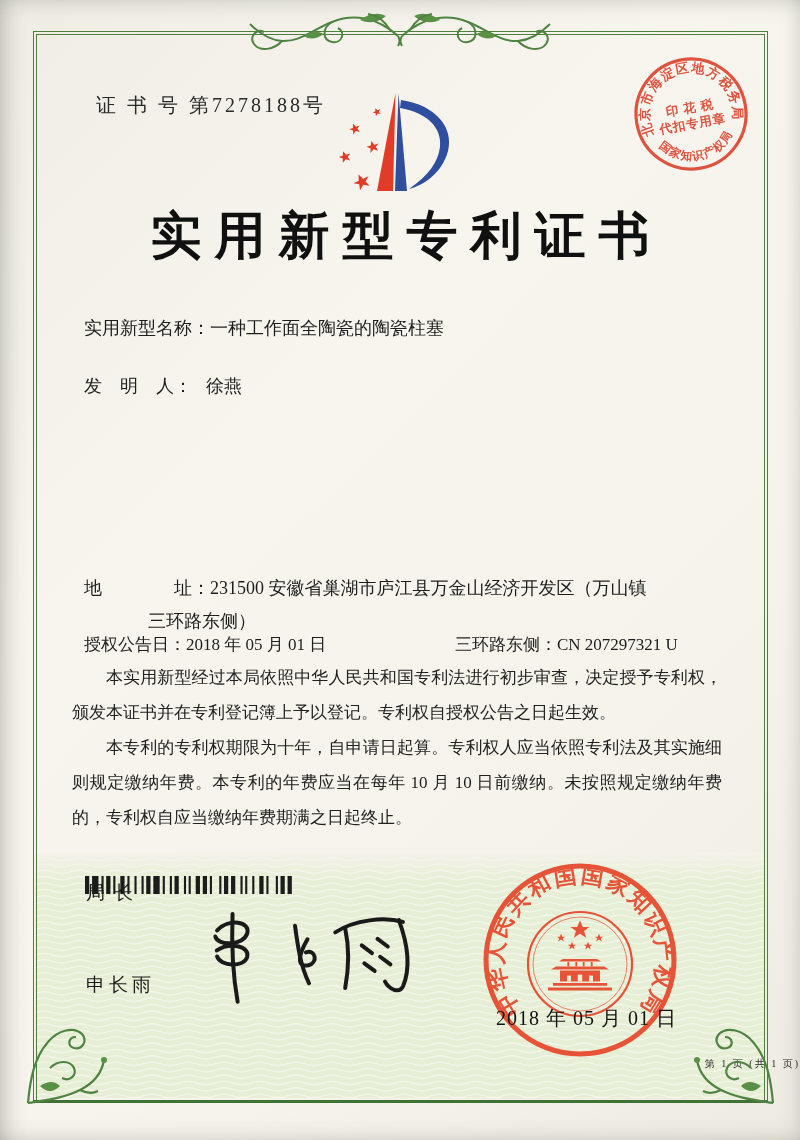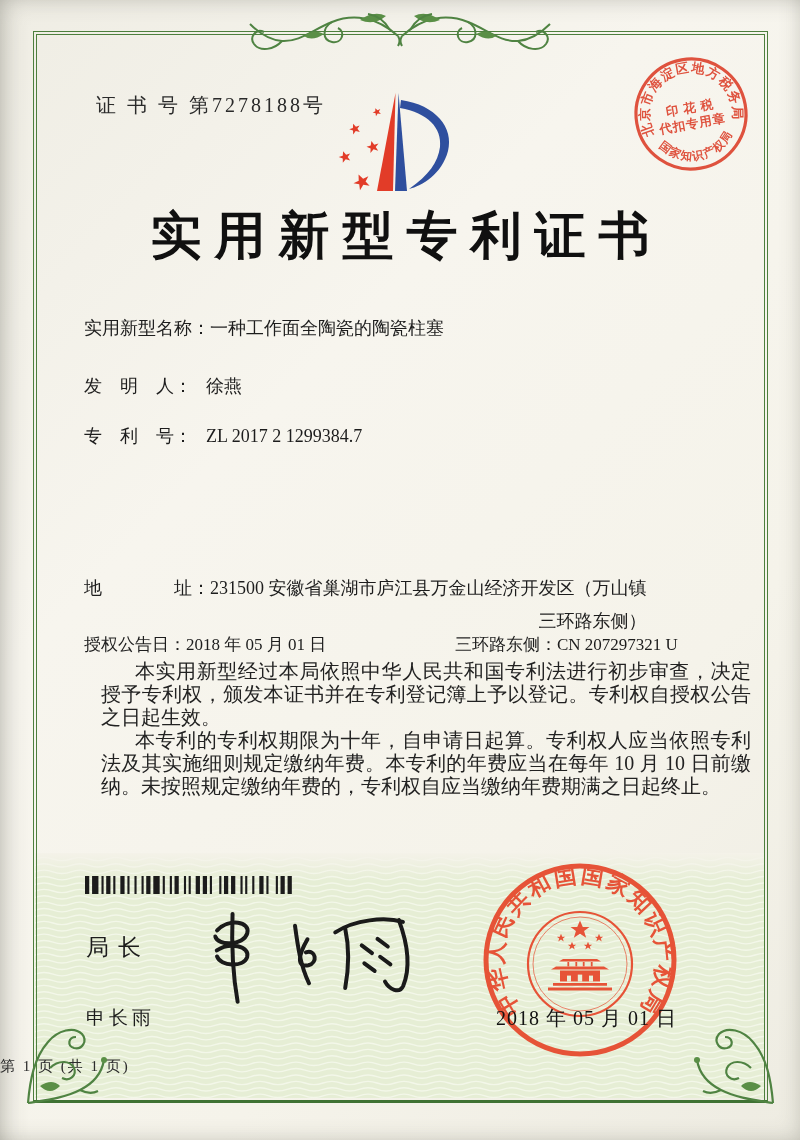--- a/index.html
+++ b/index.html
@@ -17,40 +17,40 @@
   .corner-right{left:676px;top:1008px;transform:scaleX(-1);}
   
   .cert-number{position:absolute;left:74px;top:92px;font-size:20px;letter-spacing:3px;color:#2a2a2a;z-index:2;margin-left:22px;}
   .tax-stamp{position:absolute;left:627px;top:50px;width:128px;height:128px;transform:rotate(-10deg);opacity:.92;z-index:2;}
   .logo{position:absolute;left:332px;top:90px;width:140px;height:102px;z-index:2;}
   .cert-title{position:absolute;left:0;right:0;top:202px;text-align:center;font-size:51px;font-weight:bold;
               letter-spacing:13px;text-indent:13px;color:#101010;z-index:2;}
   
   .field{position:absolute;left:84px;font-size:18px;color:#1d1d1d;white-space:nowrap;z-index:2;}
   .field .lbl{display:inline-block;min-width:122px;}
-  .field .val2{display:block;margin-left:64px;margin-top:9px;text-align:right;}
+  .field .val2{display:block;margin-left:64px;margin-top:9px;}
   .grant-pair{position:absolute;font-size:17px;color:#1d1d1d;white-space:nowrap;z-index:2;}
   
-  .paras{position:absolute;left:101px;top:660px;width:650px;font-size:20px;line-height:23px;
+  .paras{position:absolute;left:72px;top:660px;width:650px;font-size:17px;line-height:35px;
          color:#222;text-align:justify;z-index:2;}
   .paras p{margin:0;text-indent:34px;}
   
   .band{position:absolute;left:35px;top:853px;width:730px;height:245px;background:#e6eed5;z-index:1;overflow:hidden;}
   .band::before{content:'';position:absolute;left:0;top:0;right:0;height:28px;
                 background:linear-gradient(#f4f2e9,rgba(244,242,233,0));z-index:1;}
   .band svg{position:absolute;inset:0;}
   .barcode{position:absolute;left:85px;top:876px;width:212px;height:18px;z-index:2;}
-  .director-title{position:absolute;left:86px;top:932px;font-family:Liberation Serif, serif;
-                  font-size:23px;letter-spacing:9px;color:#1c1c1c;z-index:2;}
+  .director-title{position:absolute;left:86px;top:880px;font-family:Liberation Serif, serif;
+                  font-size:19px;letter-spacing:9px;color:#1c1c1c;z-index:2;}
   .director-name{position:absolute;left:86px;top:972px;font-family:"Liberation Sans","DejaVu Sans",sans-serif;
-                 font-size:19px;letter-spacing:4px;color:#1c1c1c;z-index:2;margin-top:33px;}
+                 font-size:19px;letter-spacing:4px;color:#1c1c1c;z-index:2;}
   .signature{position:absolute;left:196px;top:898px;width:240px;height:112px;z-index:2;transform:rotate(-2deg);}
   .seal{position:absolute;left:478px;top:858px;width:204px;height:204px;z-index:3;opacity:.94;}
   .seal-date{position:absolute;left:496px;top:1005px;font-size:20px;color:#131313;letter-spacing:1px;z-index:4;}
-  .footer{position:absolute;left:0;right:0;top:1057px;text-align:left;font-size:15px;
+  .footer{position:absolute;left:0;right:0;top:1057px;text-align:right;font-size:10px;
           letter-spacing:2px;color:#2b2b2b;z-index:2;}
 </style>
 </head>
 <body>
 
 <div class="page">
 
   <div class="frame">
     <div class="frame-inner"></div>
   </div>
@@ -116,23 +116,20 @@
     </g>
   </svg>
 
   <div class="cert-title">实用新型专利证书</div>
 
   <div class="field" style="top:316px">
     <span class="lbl">实用新型名称：</span><span>一种工作面全陶瓷的陶瓷柱塞</span>
   </div>
   <div class="field" style="top:374px">
     <span class="lbl">发　明　人：</span><span>徐燕</span>
-  </div>
-  <div class="field" style="top:424px">
-    <span class="lbl">专　利　号：</span><span>ZL 2017 2 1299384.7</span>
   </div>
   <div class="field" style="top:576px">
     <span class="lbl">地　　　　址：</span><span>231500 安徽省巢湖市庐江县万金山经济开发区（万山镇</span>
     <span class="val2">三环路东侧）</span>
   </div>
   <div class="grant-pair" style="left:84px;top:633px">
     <span>授权公告日：</span><span>2018 年 05 月 01 日</span>
   </div>
   <div class="grant-pair" style="left:455px;top:633px">
     <span>三环路东侧：</span><span>CN 207297321 U</span>

